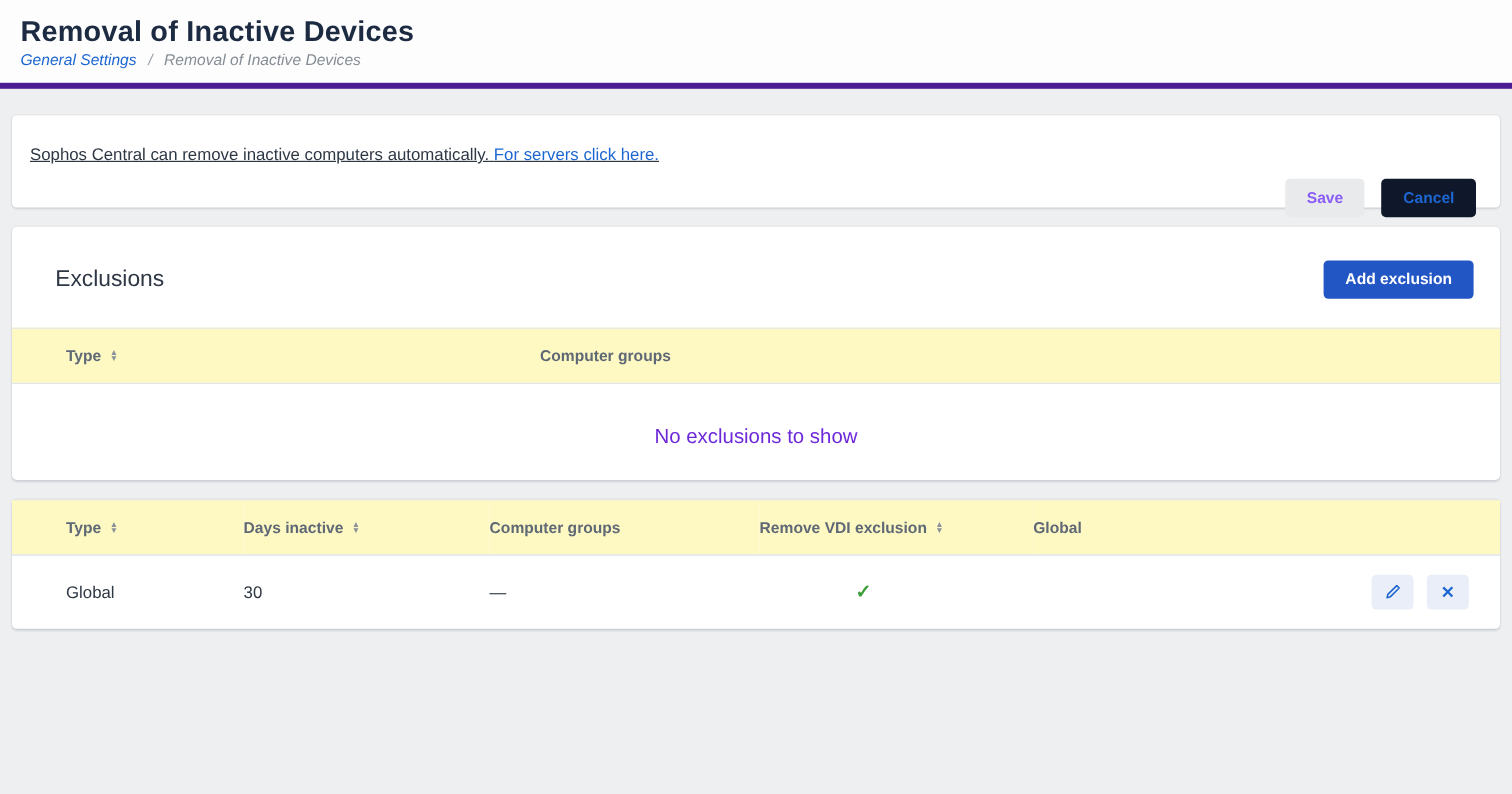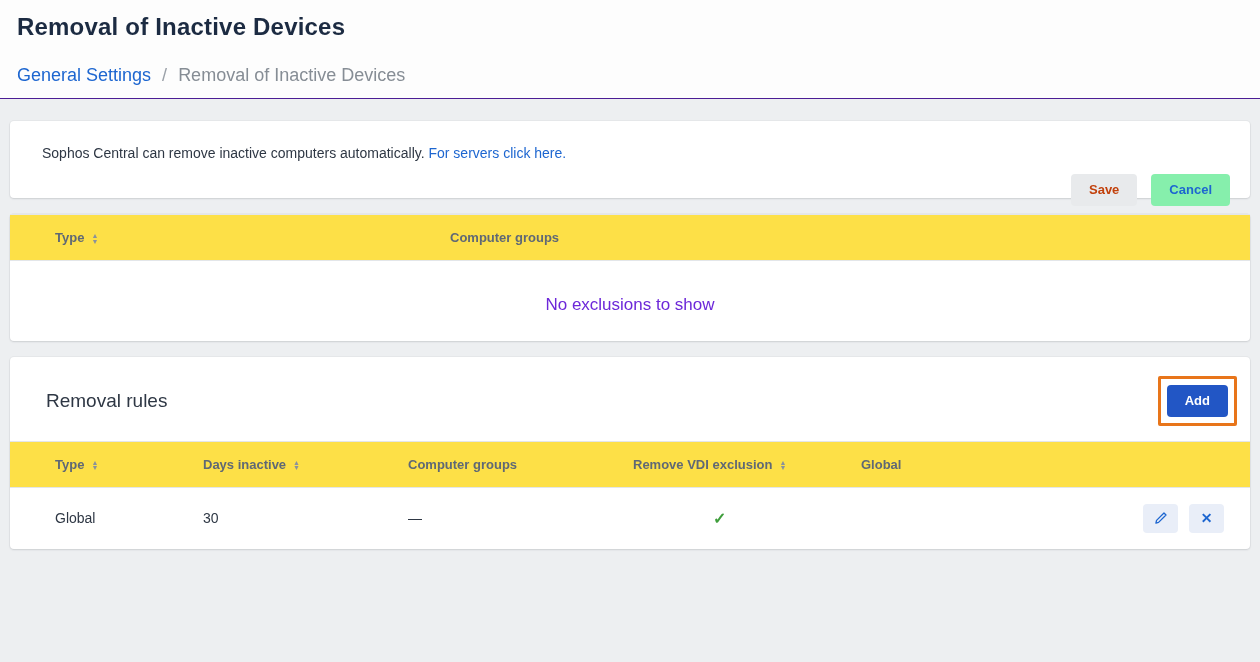--- a/index.html
+++ b/index.html
@@ -8,82 +8,82 @@
     width: 1260px; height: 662px; overflow: hidden;
     background: #edeff1;
     font-family: "Liberation Sans", sans-serif;
     color: #2e3744;
   }
 
   
   .page-header {
     background: #fdfdfd;
     padding: 13px 17px 12px 17px;
-    border-bottom: 1px solid #4c1d95;
+    border-bottom: 5px solid #4c1d95;
   }
   .page-title {
     margin: 0;
     font-size: 24px;
     font-weight: 700;
     color: #1c2b42;
     letter-spacing: 0.2px;
   }
-  .breadcrumb { margin-top: 24px; font-size: 18px; color: #868d95; }
+  .breadcrumb { margin-top: 1px; font-size: 13px; color: #868d95; font-style: italic; }
   .breadcrumb a { color: #1d66d0; text-decoration: none; cursor: pointer; }
   .breadcrumb .sep { margin: 0 6px; color: #9aa0a8; }
 
   
   .content { padding: 0 10px; }
   .card {
     background: #ffffff;
     border-radius: 4px;
     box-shadow: 0 1px 2px rgba(16,24,40,0.12), 0 0 0 1px rgba(16,24,40,0.03);
     margin-top: 16px;
   }
   .card:first-child { margin-top: 22px; }
 
   
-  .intro-card { position: relative; padding: 22px 260px 22px 32px; }
+  .intro-card { position: relative; padding: 22px 260px 22px 15px; text-decoration: underline; }
   .intro-card p { margin: 0 0 13px 0; font-size: 14px; line-height: 1.45; color: #2e3744; }
   .intro-card p:last-child { margin-bottom: 0; }
   .intro-card .wrap-limit { display: inline-block; max-width: 1015px; }
   a.inline-link { color: #1d66d0; text-decoration: none; cursor: pointer; }
 
   .action-buttons { position: absolute; top: 53px; right: 20px; display: flex; gap: 14px; }
   .btn {
     font-family: inherit;
     font-size: 13px; font-weight: 700;
     padding: 8px 18px;
     border: none; border-radius: 4px;
     cursor: pointer;
     line-height: 1.2;
   }
-  .btn-disabled { background: #e8eaec; color: #c2410c; cursor: default; }
-  .btn-secondary { background: #86efac; color: #1d66d0; }
+  .btn-disabled { background: #e8eaec; color: #8b5cf6; cursor: default; }
+  .btn-secondary { background: #0f172a; color: #1d66d0; }
   .btn-primary { background: #2256c5; color: #ffffff; }
 
   
   .card-head {
     display: flex; justify-content: space-between; align-items: center;
     padding: 28px 22px 24px 36px;
   }
   .section-title { font-size: 19px; font-weight: 400; color: #2e3744; }
 
   
   .hl-wrap { position: relative; display: inline-block; }
   .annotation-highlight {
     position: absolute; top: -9px; left: -9px; right: -9px; bottom: -9px;
     border: 3px solid #e8751a; border-radius: 2px;
     pointer-events: none;
   }
 
   
   table { width: 100%; border-collapse: collapse; table-layout: fixed; }
   thead tr {
-    background: #fde047;
+    background: #fef9c3;
     border-top: 1px solid #e3e6e9;
     border-bottom: 1px solid #e3e6e9;
   }
   th {
     text-align: left;
     font-size: 13px; font-weight: 700;
     color: #5f6875;
     padding: 15px 8px 15px 0;
     white-space: nowrap;
   }
@@ -143,43 +143,40 @@
       <span>Sophos Central can remove inactive computers automatically.</span>
       <a class="inline-link">For servers click here.</a>
     </p>
     <div class="action-buttons">
       <button class="btn btn-disabled" disabled="">Save</button>
       <button class="btn btn-secondary">Cancel</button>
     </div>
   </section>
 
   <section class="card">
+    <div class="card-head">
+      <span class="section-title">Exclusions</span>
+      <button class="btn btn-primary">Add exclusion</button>
+    </div>
     <table>
       <thead>
         <tr>
           <th class="excl-col-type">
             <span>Type</span><span class="sort-icon"></span>
           </th>
           <th>
             <span>Computer groups</span>
           </th>
         </tr>
       </thead>
     </table>
     <div class="empty-message">No exclusions to show</div>
   </section>
 
   <section class="card">
-    <div class="card-head">
-      <span class="section-title">Removal rules</span>
-      <span class="hl-wrap">
-        <span class="annotation-highlight"></span>
-        <button class="btn btn-primary">Add</button>
-      </span>
-    </div>
     <table>
       <thead>
         <tr>
           <th class="rr-col-1">
             <span>Type</span><span class="sort-icon"></span>
           </th>
           <th class="rr-col-2">
             <span>Days inactive</span><span class="sort-icon"></span>
           </th>
           <th class="rr-col-3">

